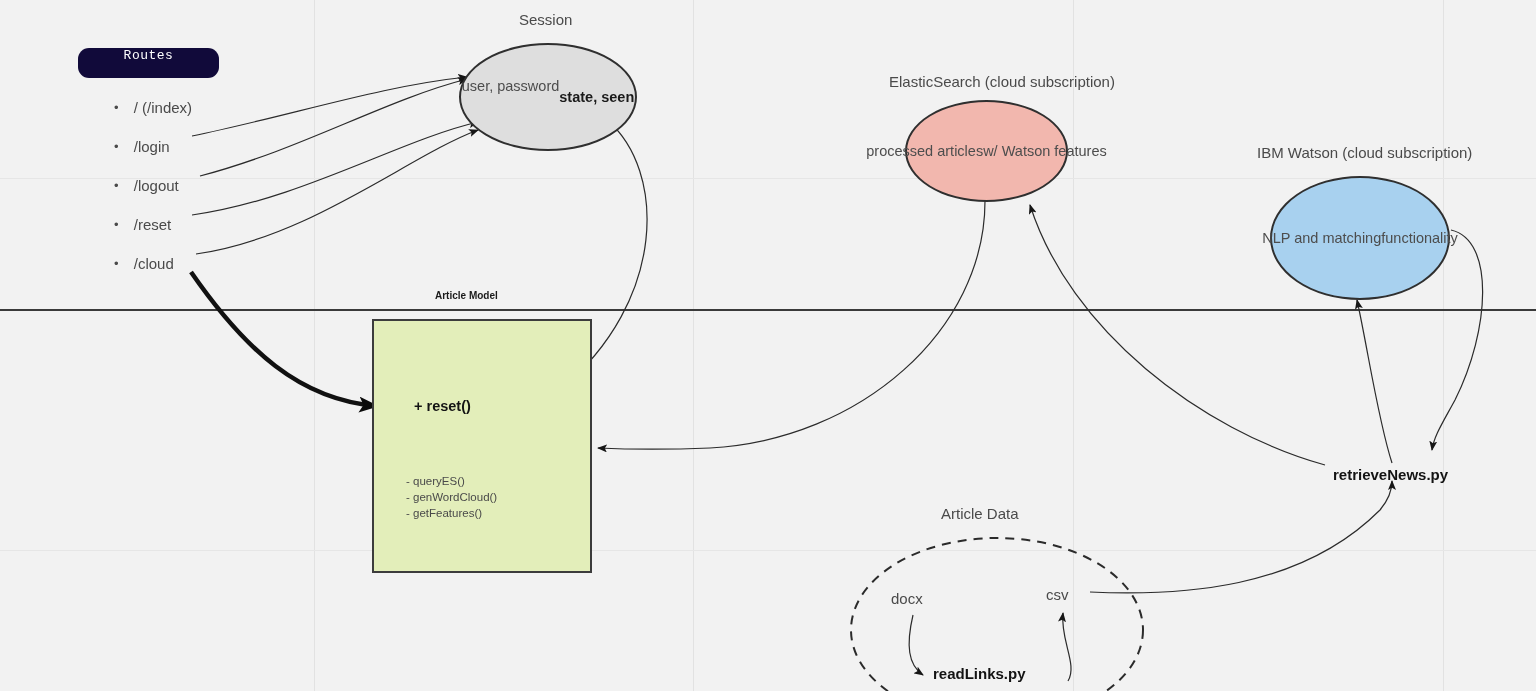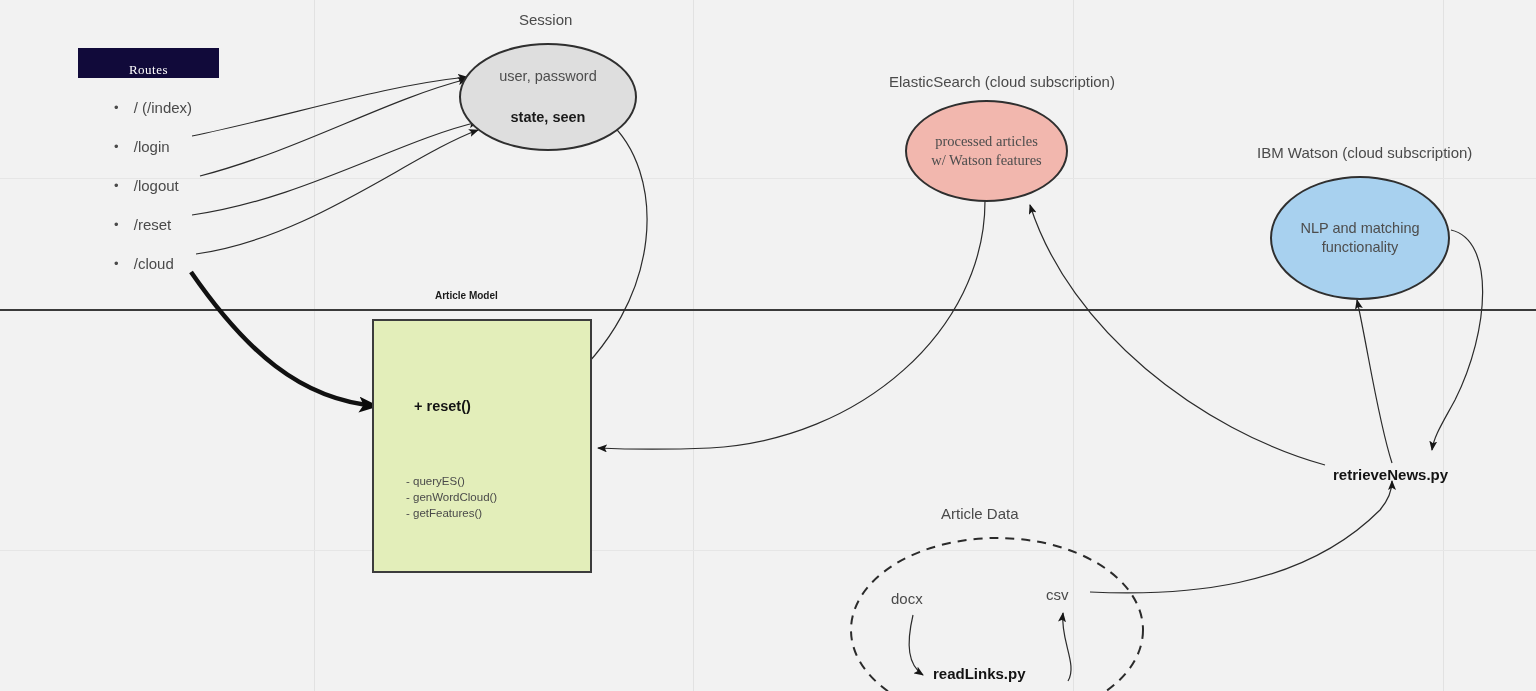--- a/index.html
+++ b/index.html
@@ -64,21 +64,21 @@
     stroke-width: 2;
     stroke-dasharray: 9 7;
   }
 
   
   .ellipse-node {
     position: absolute;
     border: 2px solid #2f2f2f;
     border-radius: 50%;
     display: flex;
-    flex-direction: column;
+    flex-direction: row;
     align-items: center;
     justify-content: center;
     box-sizing: border-box;
     text-align: center;
   }
   .ellipse-line {
     color: #4d4d4d;
     font-size: 14.5px;
     line-height: 19px;
     white-space: nowrap;
@@ -98,26 +98,27 @@
     color: #1a1a1a;
     font-weight: bold;
     font-size: 10px;
   }
 
   
   .routes-header {
     position: absolute;
     background: #110a3a;
     color: #ffffff;
-    font-family: Liberation Serif, serif;
+    font-family: Liberation Mono, monospace;
     font-size: 13px;
     display: flex;
-    align-items: flex-end;
+    align-items: flex-start;
     justify-content: center;
     letter-spacing: 0.5px;
+    border-radius: 11px;
   }
   .route-item {
     position: absolute;
     color: #4a4a4a;
     font-size: 15px;
     white-space: nowrap;
   }
   .route-item::before {
     content: "\2022";
     color: #4a4a4a;
@@ -231,21 +232,21 @@
     <span>/cloud</span>
   </div>
 
   <div class="group-label" style="left:519px; top:11px;">Session</div>
   <div class="ellipse-node" style="left:459px; top:43px; width:178px; height:108px; background:#dedede;">
     <div class="ellipse-line" style="margin-bottom:22px;">user, password</div>
     <div class="ellipse-line bold">state, seen</div>
   </div>
 
   <div class="group-label" style="left:889px; top:73px;">ElasticSearch (cloud subscription)</div>
-  <div class="ellipse-node" style="left:905px; top:100px; width:163px; height:102px; background:#f2b7ae;font-family:Liberation Serif, serif;">
+  <div class="ellipse-node" style="left:905px; top:100px; width:163px; height:102px; background:#f2b7ae;">
     <div class="ellipse-line">processed articles</div>
     <div class="ellipse-line">w/ Watson features</div>
   </div>
 
   <div class="group-label" style="left:1257px; top:144px;">IBM Watson (cloud subscription)</div>
   <div class="ellipse-node" style="left:1270px; top:176px; width:180px; height:124px; background:#a8d1ef;">
     <div class="ellipse-line">NLP and matching</div>
     <div class="ellipse-line">functionality</div>
   </div>
 

